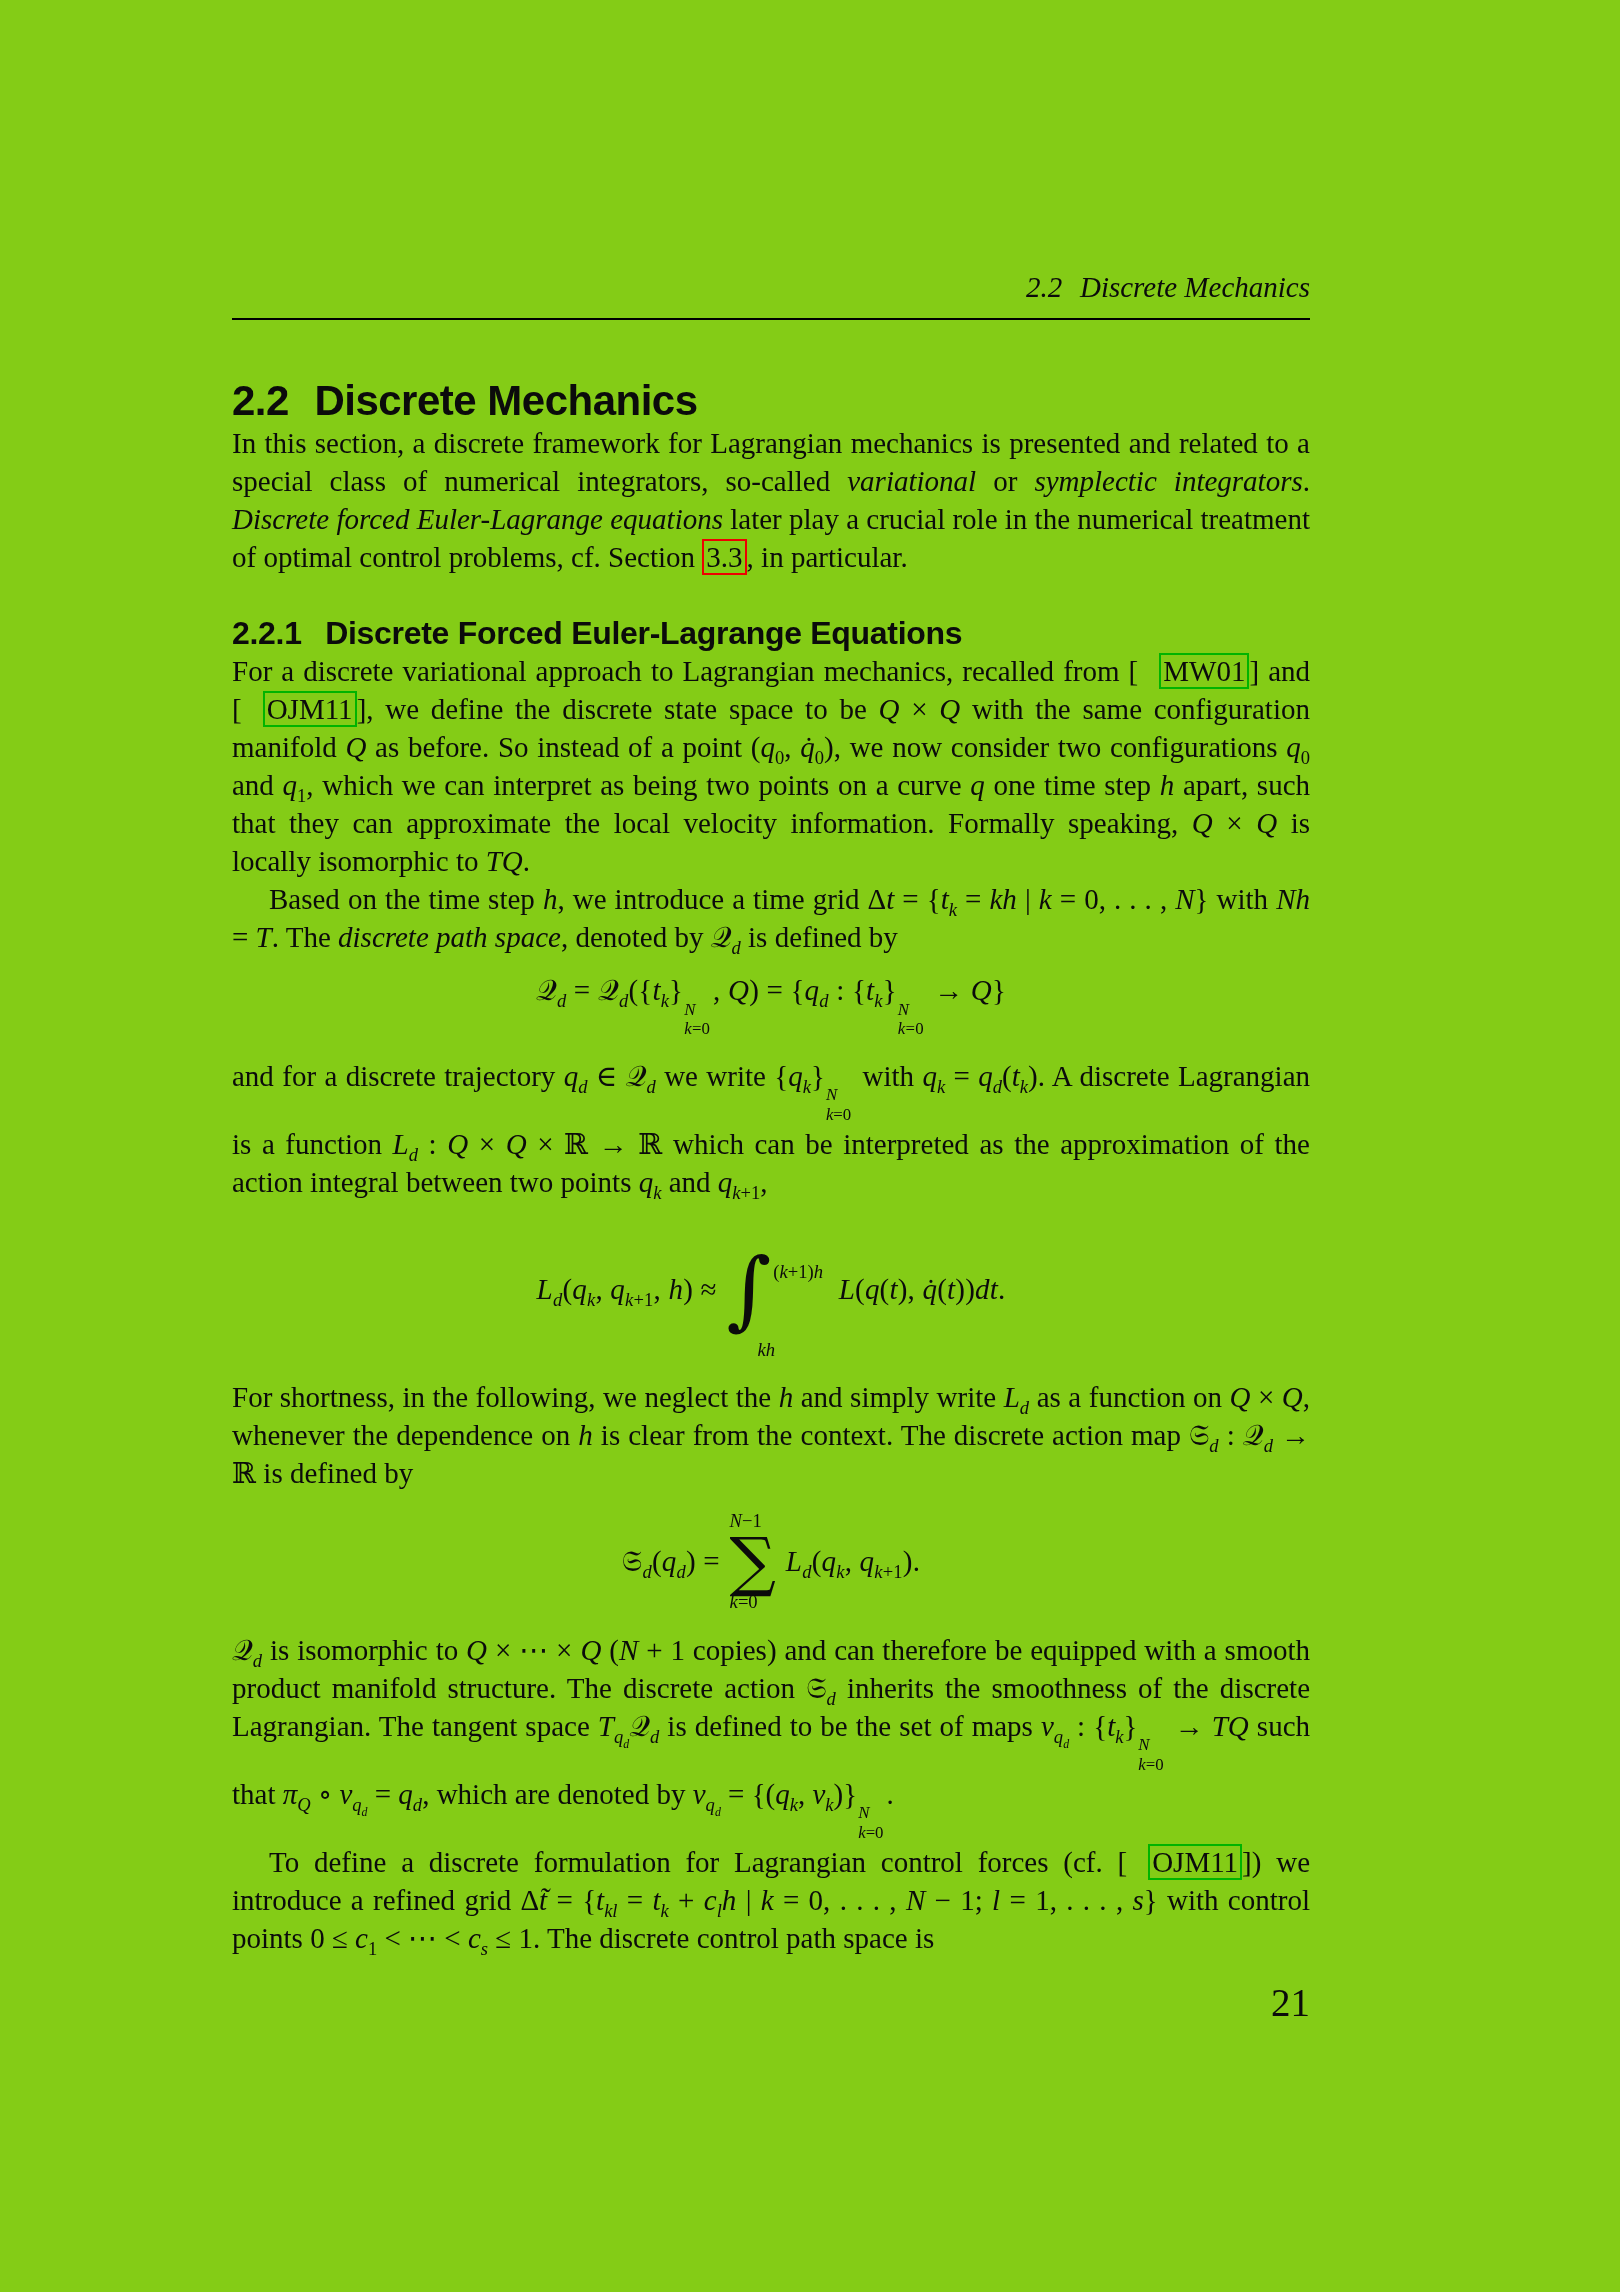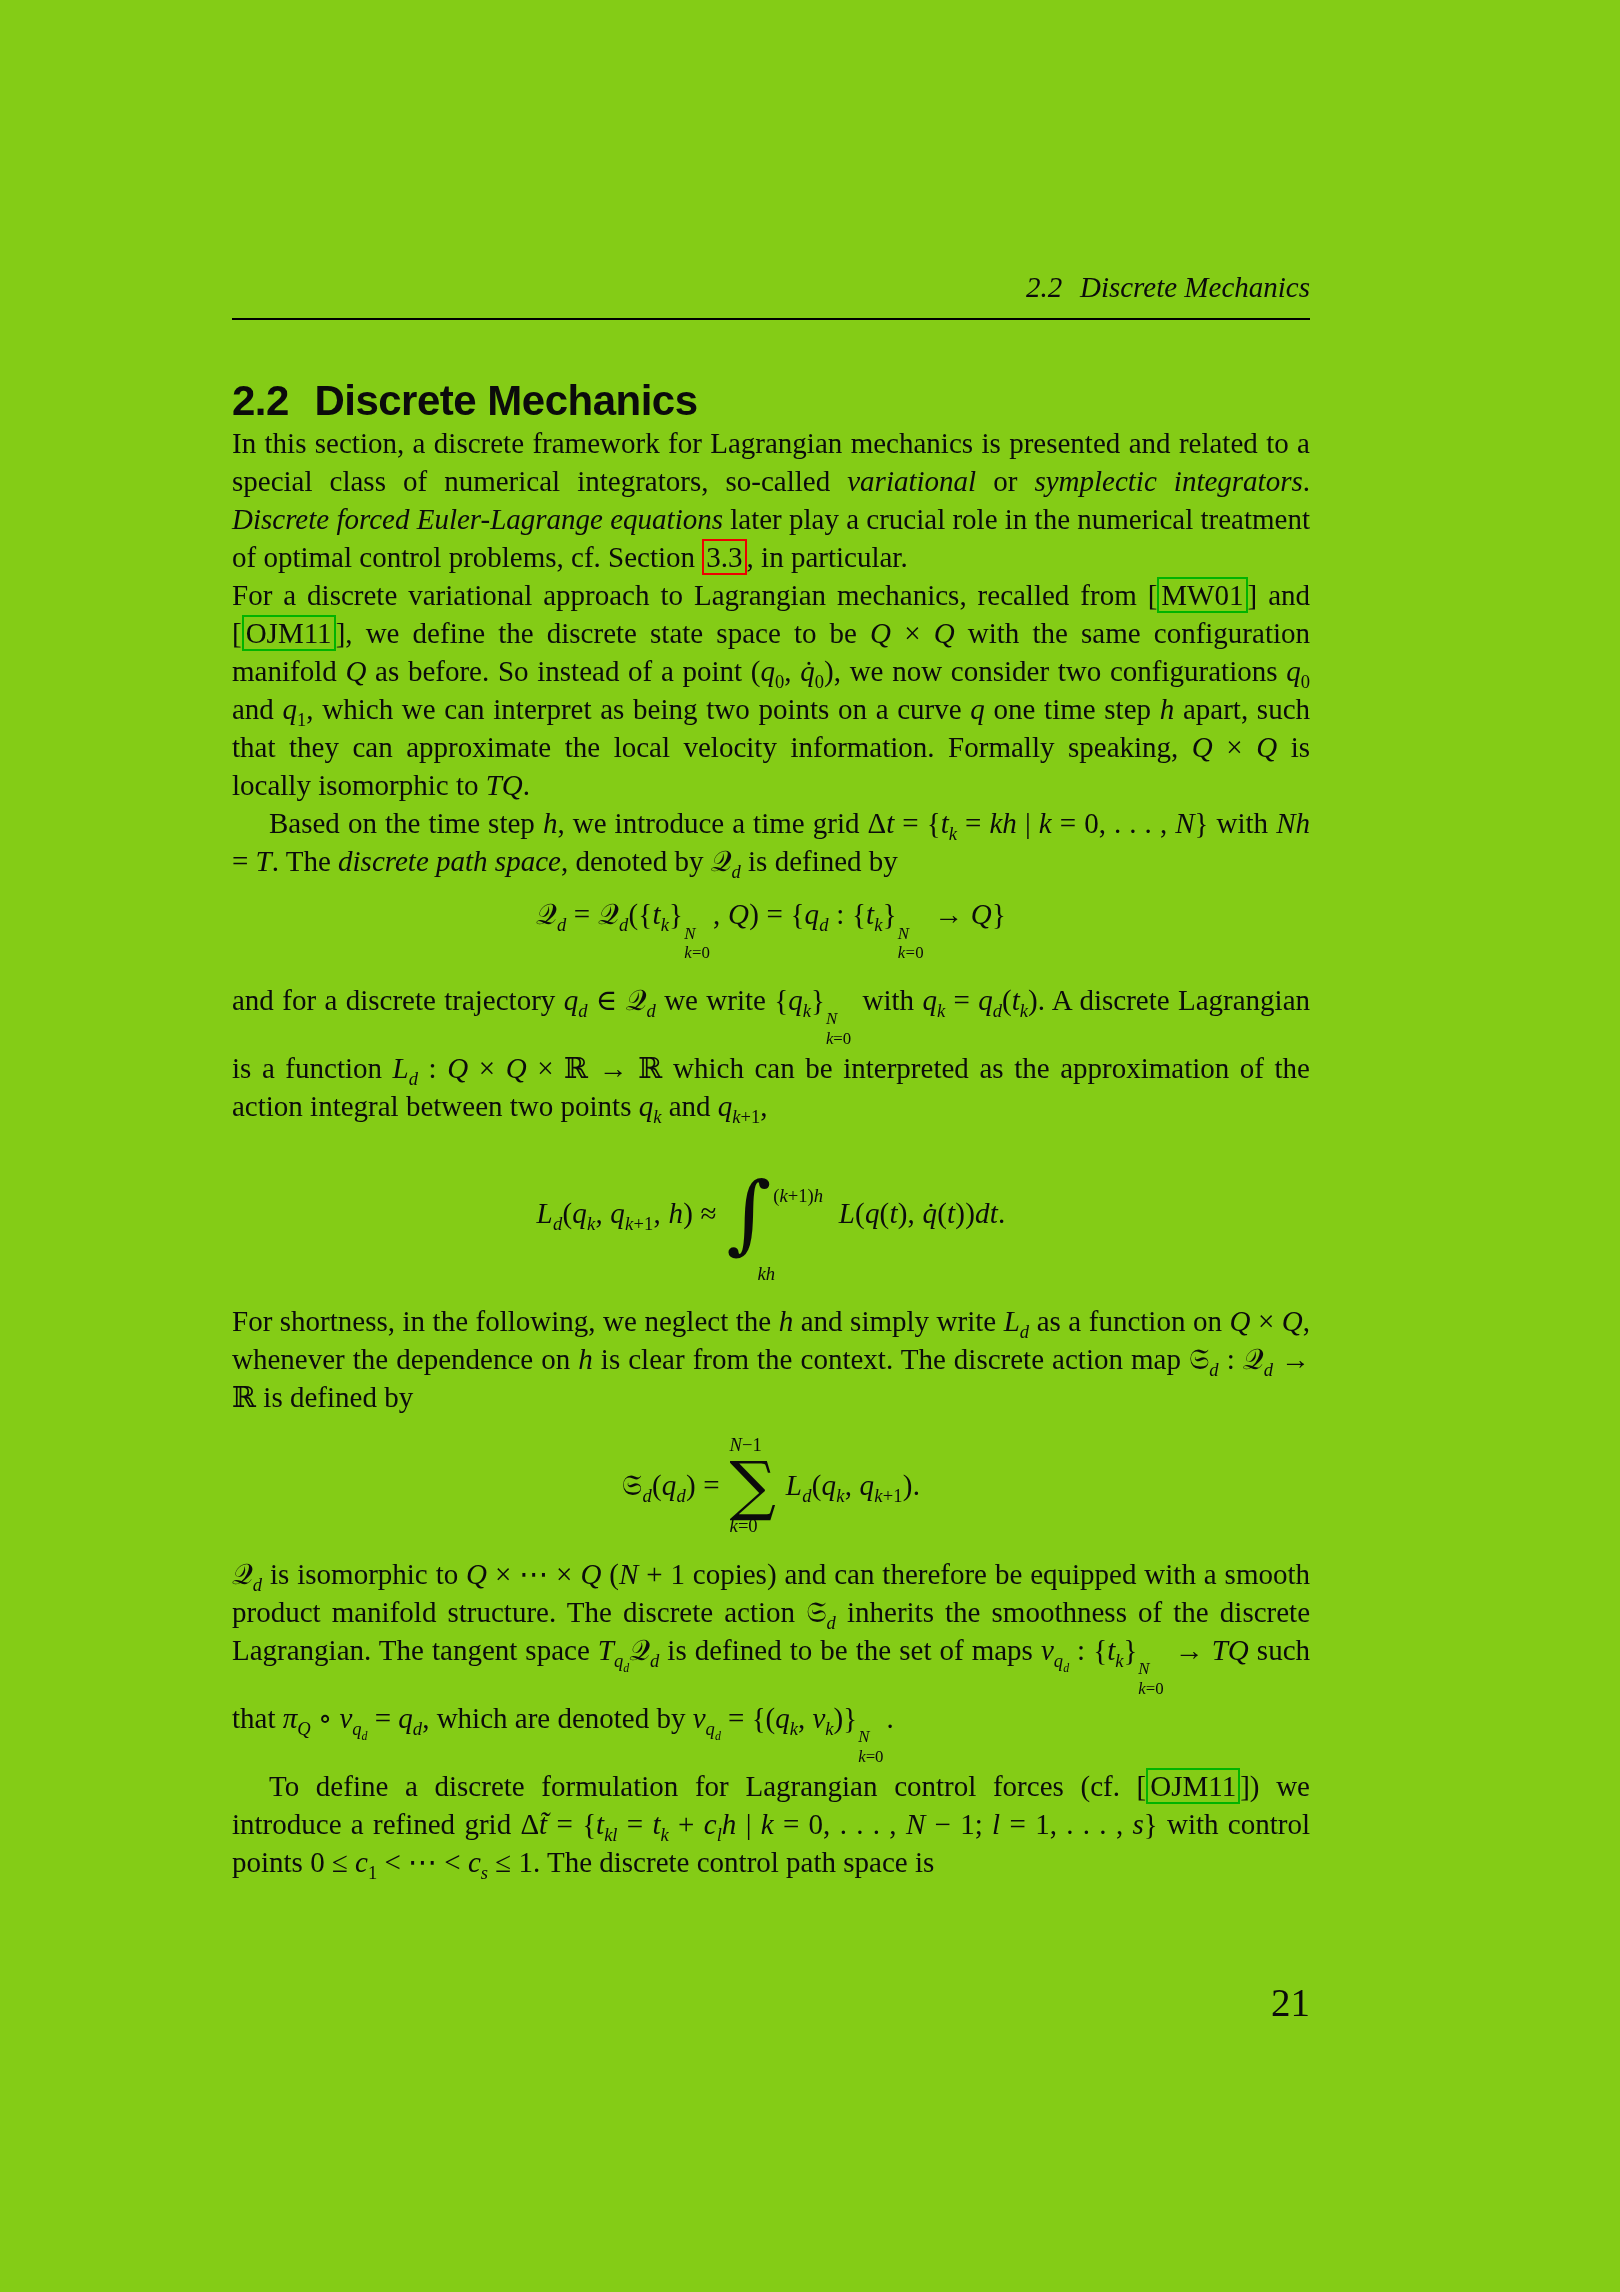--- a/index.html
+++ b/index.html
@@ -45,21 +45,21 @@
   .ss{
     display:inline-flex;flex-direction:column;align-items:flex-start;
     font-size:0.58em;line-height:1.18;vertical-align:-0.85em;
     margin:0 2.9px 0 1px;
   }
 
   
   .scr,.frak{font-style:normal;font-family:"DejaVu Sans","DejaVu Serif",serif;}
 
   
-  .citebox{border:2.5px solid var(--cite-green,#00b400);padding:0 2px;}
+  .citebox{border:2.5px solid var(--cite-green,#00b400);padding:0 2px;margin-left:21px;}
   .refbox{border:2.5px solid var(--ref-red,#ee0000);padding:0 2px;margin-top:44px;}
 
   .equation{
     display:flex;justify-content:center;align-items:center;
     font-size:29px;margin:17.6px 0;min-height:59px;
   }
   .eq-gap{letter-spacing:0.2px;}
 
   
   .int-wrap{display:inline-flex;align-items:center;margin:0 2px 0 9.8px;}
@@ -91,20 +91,24 @@
     </div>
     <div class="head-rule"></div>
 
     <h1 class="section">
       <span>2.2</span>
       <span>Discrete Mechanics</span>
     </h1>
 
     <p class="para mt-after-h1">In this section, a discrete framework for Lagrangian mechanics is presented and related to a special class of numerical integrators, so-called <i>variational</i> or <i>symplectic integrators</i>. <i>Discrete forced Euler-Lagrange equations</i> later play a crucial role in the numerical treatment of optimal control problems, cf. Section <span class="refbox">3.3</span>, in particular.</p>
 
+    <h2 class="subsection">
+      <span>2.2.1</span>
+      <span>Discrete Forced Euler-Lagrange Equations</span>
+    </h2>
 
     <p class="para mt-after-h2">For a discrete variational approach to Lagrangian mechanics, recalled from [<span class="citebox">MW01</span>] and [<span class="citebox">OJM11</span>], we define the discrete state space to be <i>Q</i> × <i>Q</i> with the same configuration manifold <i>Q</i> as before. So instead of a point (<i>q</i><sub>0</sub>, <i>q̇</i><sub>0</sub>), we now consider two configurations <i>q</i><sub>0</sub> and <i>q</i><sub>1</sub>, which we can interpret as being two points on a curve <i>q</i> one time step <i>h</i> apart, such that they can approximate the local velocity information. Formally speaking, <i>Q</i> × <i>Q</i> is locally isomorphic to <i>TQ</i>.</p>
     <p class="para indent">Based on the time step <i>h</i>, we introduce a time grid Δ<i>t</i> = {<i>t<sub>k</sub></i> = <i>kh</i> | <i>k</i> = 0, . . . , <i>N</i>} with <i>Nh</i> = <i>T</i>. The <i>discrete path space</i>, denoted by <span class="scr">𝒬</span><sub><i>d</i></sub> is defined by</p>
 
     <div class="equation">
         <span class="eq-gap"><span class="scr">𝒬</span><sub><i>d</i></sub> = <span class="scr">𝒬</span><sub><i>d</i></sub>({<i>t<sub>k</sub></i>}<span class="ss">
             <span><i>N</i></span>
             <span><i>k</i>=0</span>
           </span>, <i>Q</i>) = {<i>q<sub>d</sub></i> : {<i>t<sub>k</sub></i>}<span class="ss">
             <span><i>N</i></span>

